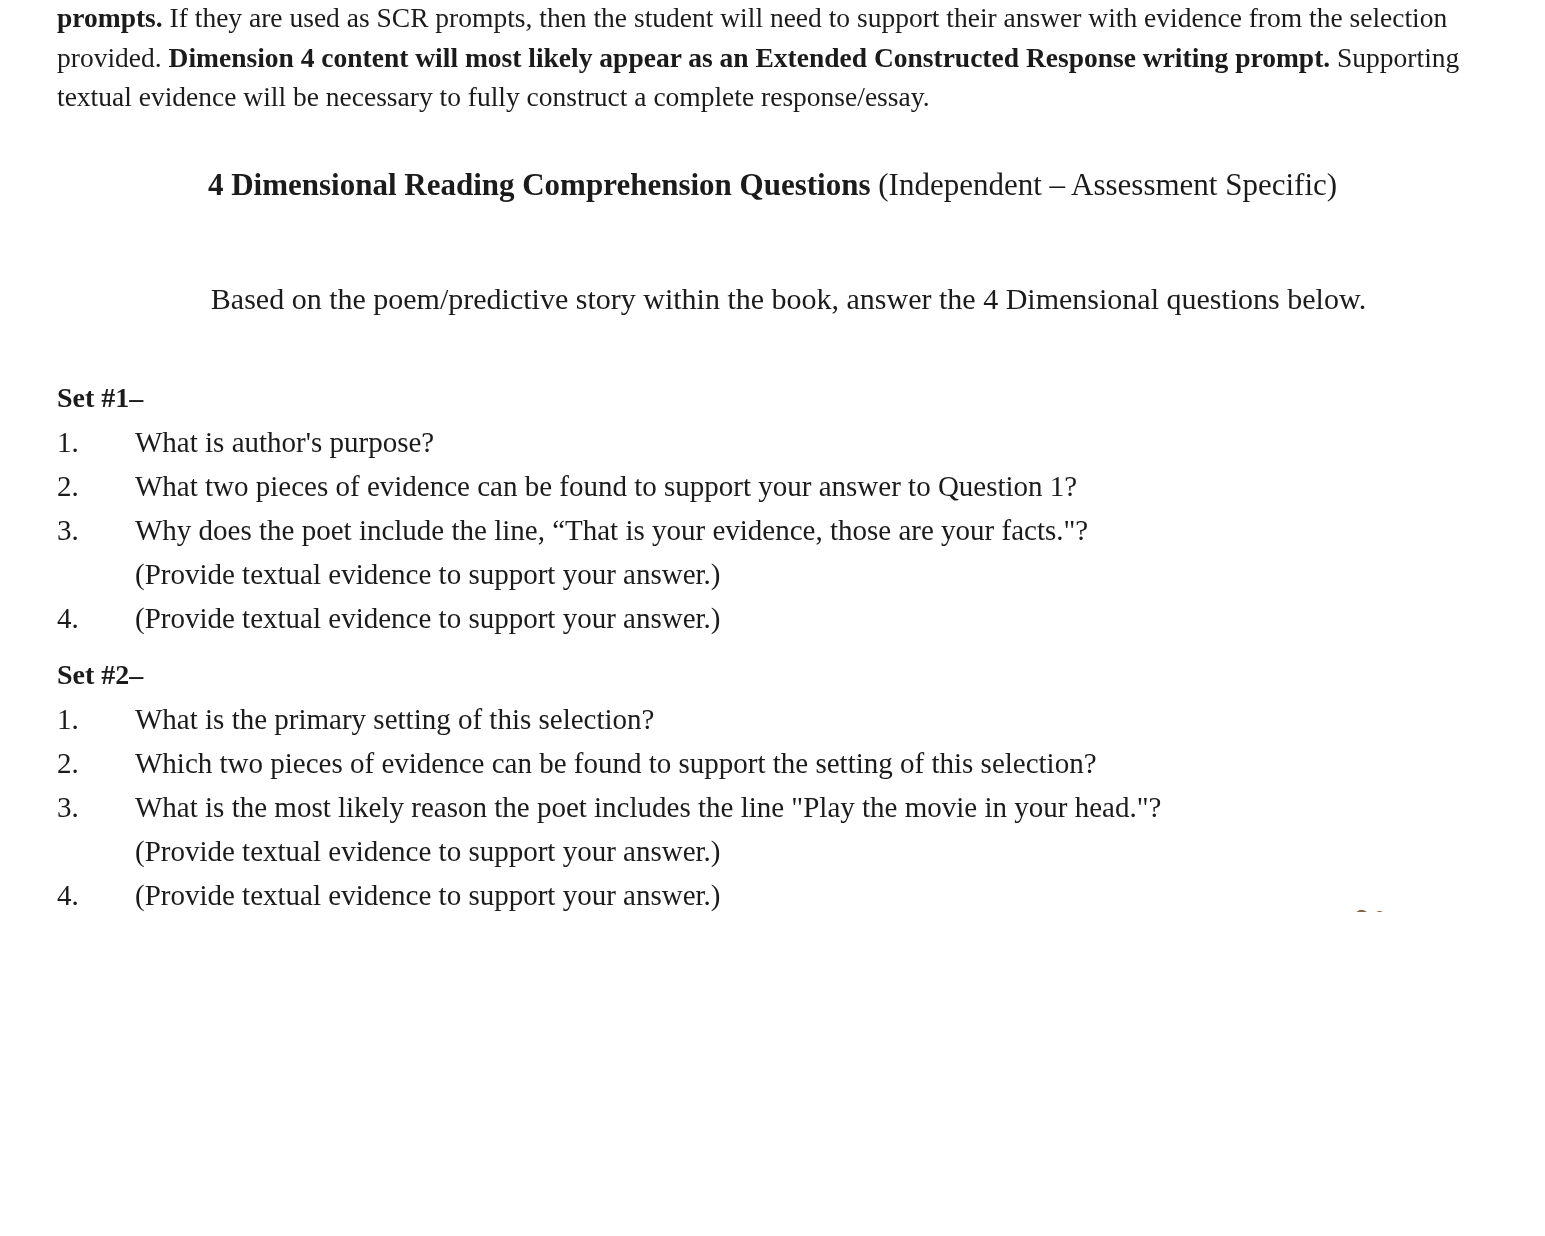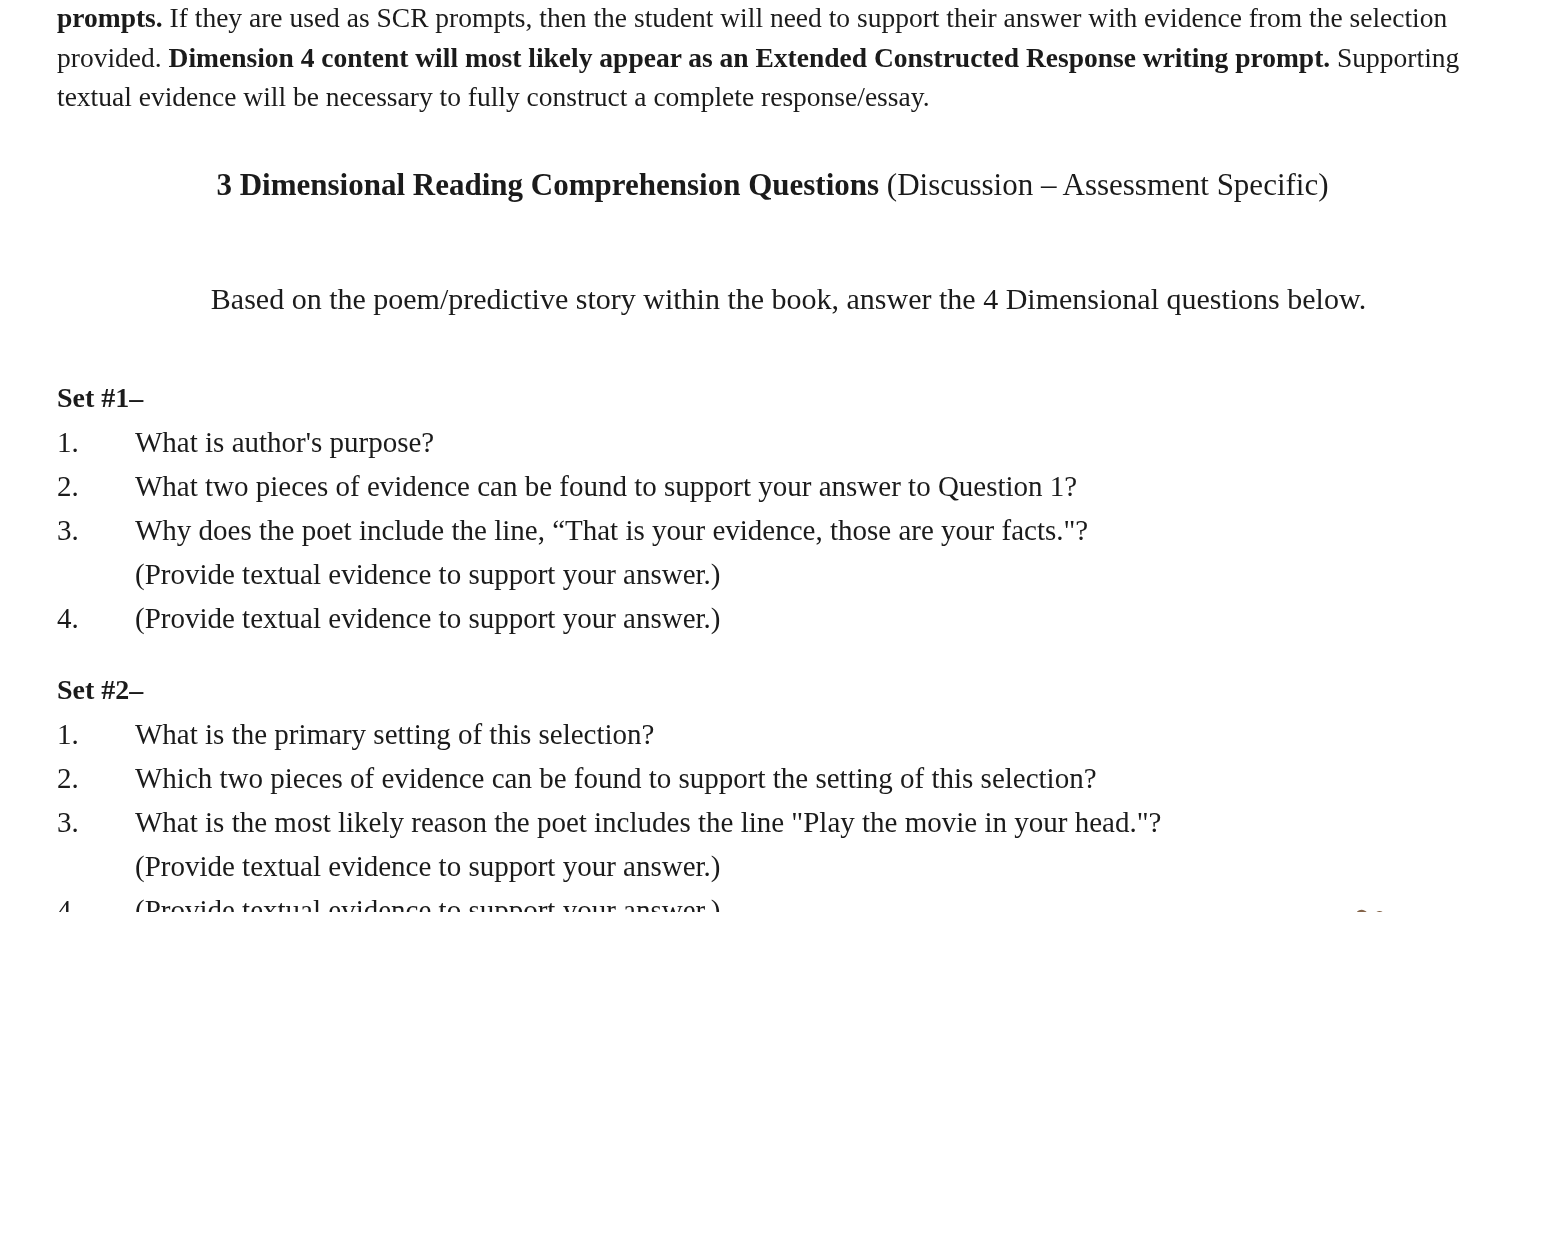--- a/index.html
+++ b/index.html
@@ -63,21 +63,21 @@
   .q-item {
     display: flex;
     font-size: 29px;
     line-height: 44px;
   }
   .q-num {
     flex: none;
     width: 78px;
   }
   .q-text { flex: 1; }
-  .set2 { margin-top: 28px; }
+  .set2 { margin-top: 13px; }
 
   .footer {
     position: absolute;
     left: 0;
     top: 1116px;
     width: 1545px;
     text-align: center;
     font-size: 31.5px;
     line-height: 48px;
   }
@@ -92,21 +92,21 @@
   .paw-b2 { left: 1306px; top: 1121px; width: 58px; height: 68px; transform: rotate(4deg); }
   .svg-defs { position: absolute; width: 0; height: 0; }
 </style>
 </head>
 <body>
 
 <div class="page">
 
   <p class="intro"><span class="b">prompts.</span><span> If they are used as SCR prompts, then the student will need to support their answer with evidence from the selection provided. </span><span class="b">Dimension 4 content will most likely appear as an Extended Constructed Response writing prompt.</span><span> Supporting textual evidence will be necessary to fully construct a complete response/essay.</span></p>
 
-  <h1 class="heading"><span class="b">3 Dimensional Reading Comprehension Questions</span><span> (Discussion – Assessment Specific)</span></h1>
+  <h1 class="heading"><span class="b">4 Dimensional Reading Comprehension Questions</span><span> (Independent – Assessment Specific)</span></h1>
 
   <p class="instruction">Based on the poem/predictive story within the book, answer the 4 Dimensional questions below.</p>
 
   <div class="qsets">
 
     <section class="qset set1">
       <div class="set-title">Set #1–</div>
 
       <div class="q-item">
         <span class="q-num">1.</span>

